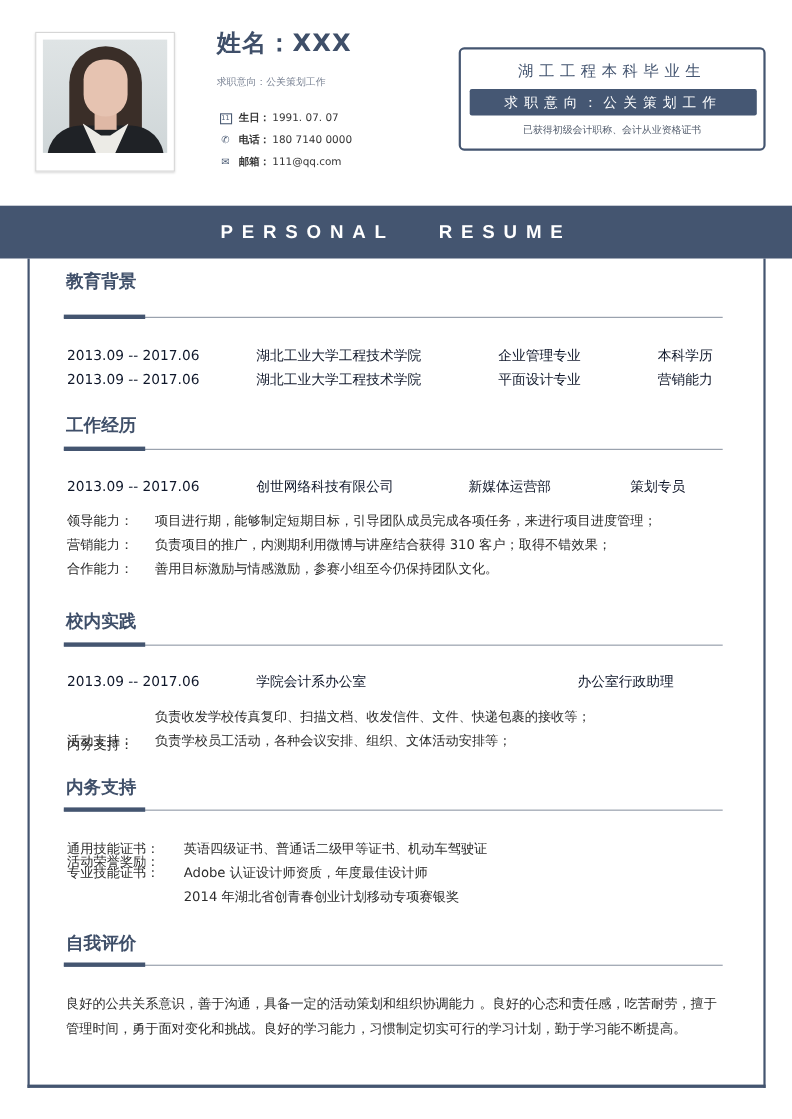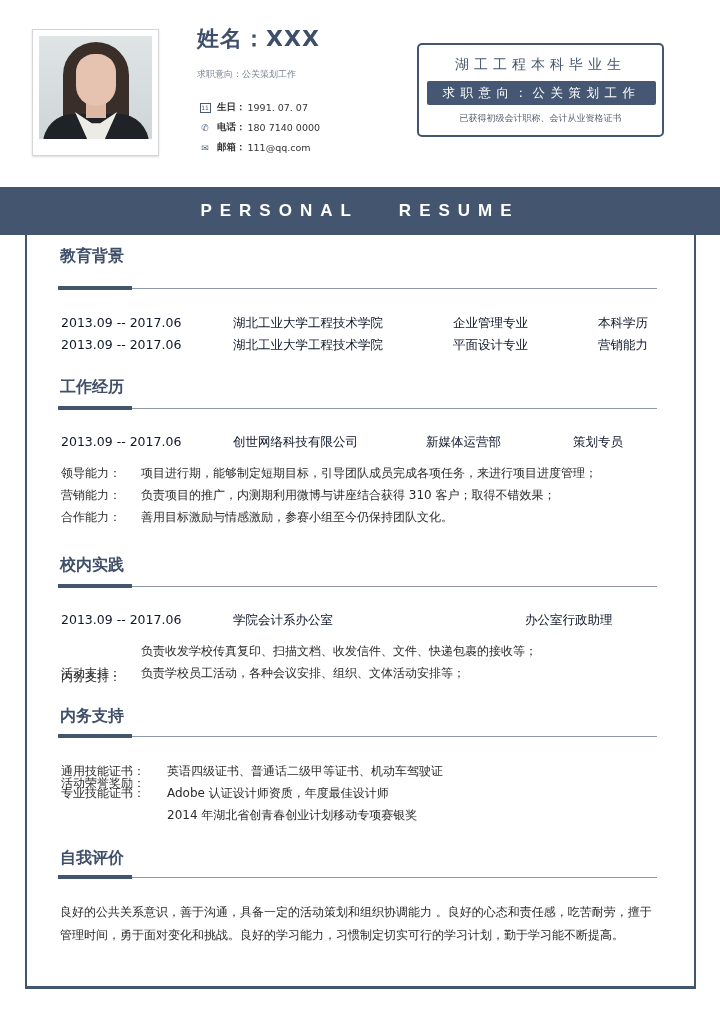--- a/index.html
+++ b/index.html
@@ -22,21 +22,21 @@
   .photo .collar { position:absolute; left:36px; top:76px; width:42px; height:28px; background:#ecebe6; clip-path: polygon(0 0, 30% 100%, 70% 100%, 100% 0, 60% 40%, 40% 40%); }
 
   .name { position:absolute; left:197px; top:24px; font-size:22px; font-weight:bold; color:#3f4f69; letter-spacing:1px; }
   .subtitle { position:absolute; left:197px; top:68px; font-size:9px; color:#7a8394; }
   .info { position:absolute; left:199px; font-size:9.5px; color:#333; display:flex; align-items:center; }
   .info .ico { width:12px; height:11px; margin-right:6px; display:inline-flex; align-items:center; justify-content:center; color:#4a5a73; font-size:9px; }
   .info .lab { font-weight:bold; color:#333; margin-right:2px; }
   .cal { width:11px; height:10px; border:1px solid #4a5a73; font-size:6px; line-height:8px; text-align:center; color:#4a5a73; }
 
   .card {
-    position:absolute; left:417px; top:43px; width:247px; height:94px;
+    position:absolute; left:417px; top:43px; width:279px; height:94px;
     border: 2px solid #445570; border-radius: 5px; background:#fff;
   }
   .card .t1 { position:absolute; left:0; right:0; top:11px; text-align:center; font-size:14px; letter-spacing:5px; color:#445570; }
   .card .t2 {
     position:absolute; left:8px; right:6px; top:36px; height:24px; background:#455773; border-radius:2px;
     color:#fff; font-size:12.5px; letter-spacing:5.5px; text-align:center; line-height:24px;
   }
   .card .t3 { position:absolute; left:0; right:0; top:67px; text-align:center; font-size:9px; color:#555f6f;font-family:Liberation Serif, serif; }
 
   .banner {

